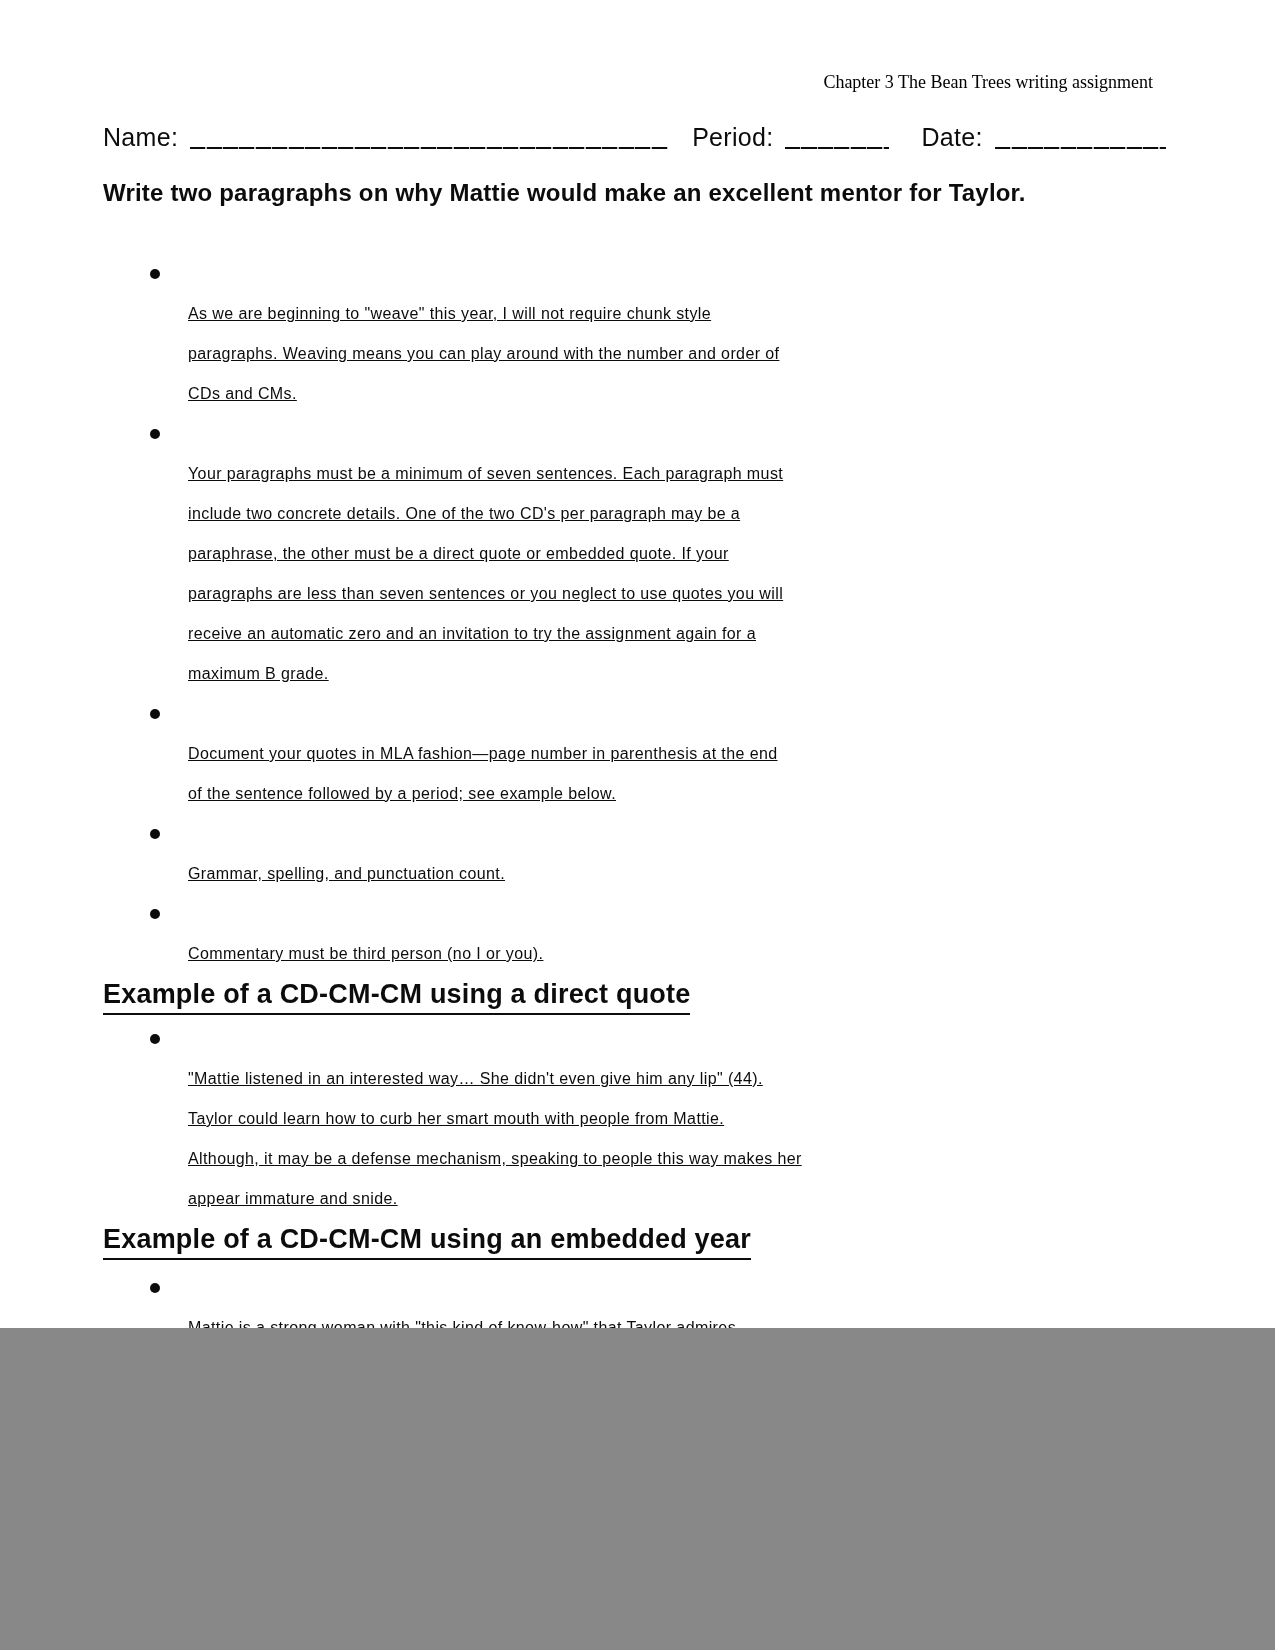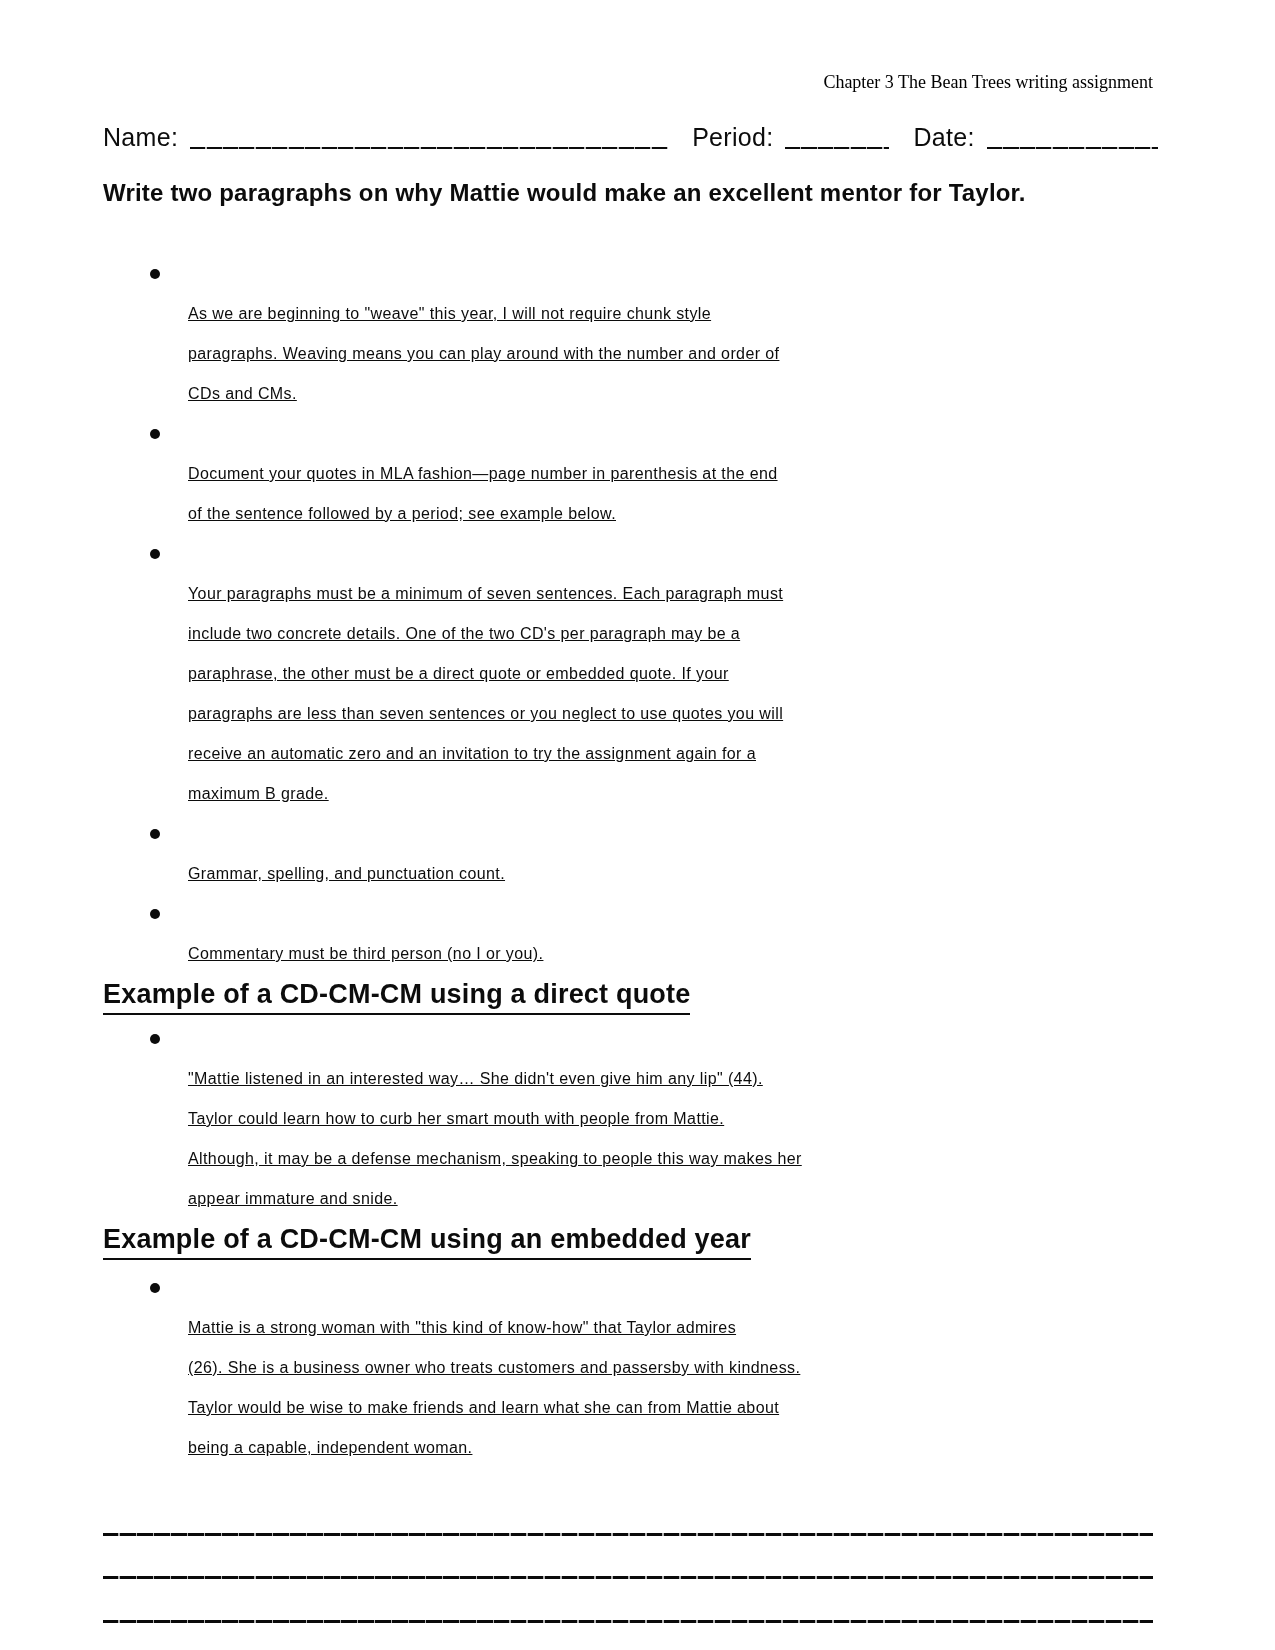--- a/index.html
+++ b/index.html
@@ -1,19 +1,19 @@
 <!DOCTYPE html>
 <html><head>
 <meta charset="utf-8">
 <style>
   html, body { margin: 0; padding: 0; background: #888; }
   .page {
     position: relative;
     width: 1275px;
-    height: 1650px;
+    height: 1328px;
     margin: 0 auto;
     background: #ffffff;
     color: #0c0c0c;
     font-family: "Liberation Sans", sans-serif;
     overflow: hidden;
     box-sizing: border-box;
     padding: 0 122px 0 103px;
   }
   
   .doc-header {
@@ -40,21 +40,21 @@
     background-image: repeating-linear-gradient(90deg,
       #0c0c0c 0px, #0c0c0c 15px, rgba(0,0,0,0.25) 15px, rgba(0,0,0,0.25) 16.5px);
     background-size: 100% 2.5px;
     background-position: bottom;
     background-repeat: no-repeat;
   }
   .blank.name  { width: 478px; margin-left: 12px; }
   .blank.period{ width: 104px; margin-left: 12px; }
   .blank.date  { width: 171px; margin-left: 12px; }
   .lbl.period  { margin-left: 24px; text-align: right; }
-  .lbl.date    { margin-left: 24px; }
+  .lbl.date    { margin-left: 32px; }
   
   .title {
     margin-top: 22px;
     font-size: 24px;
     font-weight: bold;
     line-height: 34px;
     letter-spacing: 0.2px;
   }
   
   .blist { margin: 0; padding: 0; list-style: none; }
@@ -118,30 +118,30 @@
 
   <div class="title">Write two paragraphs on why Mattie would make an excellent mentor for Taylor.</div>
 
   <ul class="blist instructions">
     <li>
       <span class="bullet-dot"></span><span>As we are beginning to "weave" this year, I will not require chunk style
 paragraphs.  Weaving means you can play around with the number and order of
 CDs and CMs.</span>
     </li>
     <li>
-      <span class="bullet-dot"></span><span>Document your quotes in MLA fashion—page number in parenthesis at the end
-of the sentence followed by a period; see example below.</span>
-    </li>
-    <li>
       <span class="bullet-dot"></span><span>Your paragraphs must be a minimum of seven sentences. Each paragraph must
 include two concrete details. One of the two CD's per paragraph may be a
 paraphrase, the other must be a direct quote or embedded quote. If your
 paragraphs are less than seven sentences or you neglect to use quotes you will
 receive an automatic zero and an invitation to try the assignment again for a
 maximum B grade.</span>
+    </li>
+    <li>
+      <span class="bullet-dot"></span><span>Document your quotes in MLA fashion—page number in parenthesis at the end
+of the sentence followed by a period; see example below.</span>
     </li>
     <li>
       <span class="bullet-dot"></span><span>Grammar, spelling, and punctuation count.</span>
     </li>
     <li>
       <span class="bullet-dot"></span><span>Commentary must be third person (no I or you).</span>
     </li>
   </ul>
 
   <div class="section-heading">

